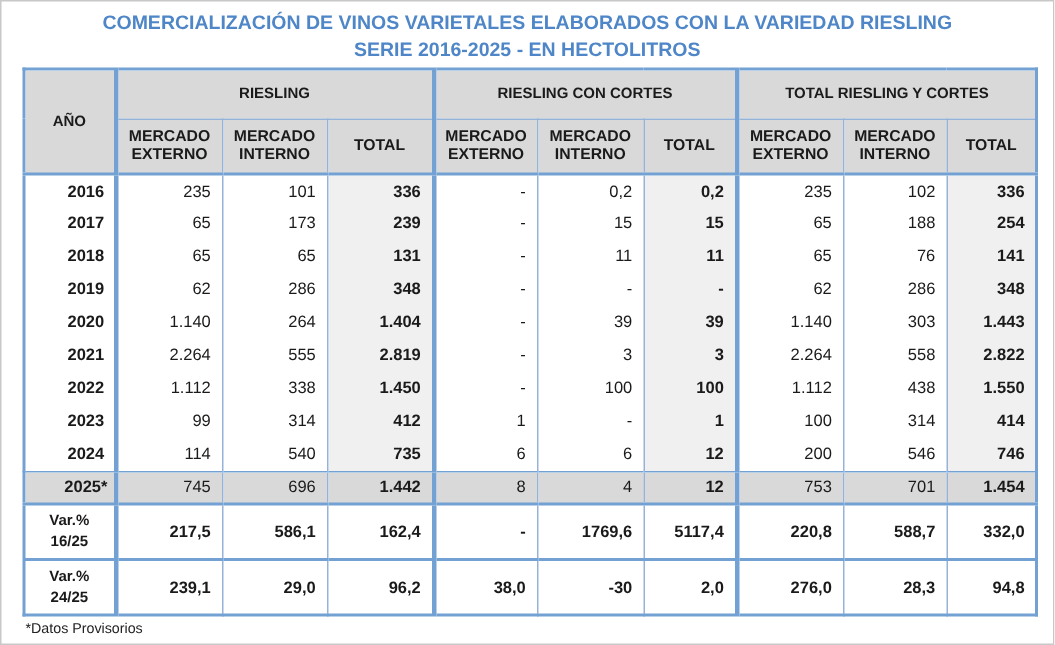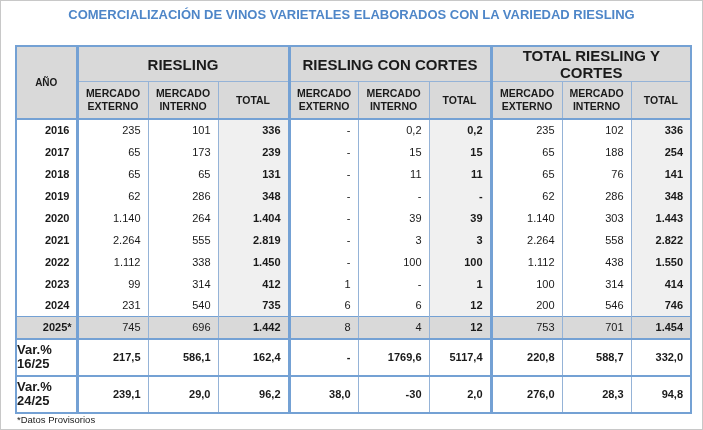--- a/index.html
+++ b/index.html
@@ -43,46 +43,47 @@
     vertical-align:middle;
     overflow:hidden;
   }
   
   .gsep{border-left:3px solid var(--border-thick) !important;}
   thead th{
     background:var(--header-bg);
     font-weight:bold;
     text-align:center;
   }
-  th.grp{height:33px; font-size:15px; border-bottom:1px solid var(--border-blue);}
+  th.grp{height:33px; font-size:10px; border-bottom:1px solid var(--border-blue);}
   th.sub{height:37px; font-size:10.5px; line-height:12.5px; padding:2px 1px; border-bottom:2px solid var(--border-thick);}
   th.yearhdr{font-size:10px; border-bottom:2px solid var(--border-thick);}
   tbody td{height:22px;}
   td.year{text-align:center; font-weight:bold;padding-left:22px;}
   td.num{text-align:right; padding-right:7px;}
   td.total{background:var(--total-bg); font-weight:bold;}
   tr.hl td{background:var(--hl-bg); border-top:1px solid var(--border-thick); border-bottom:2px solid var(--border-thick);}
   tr.var td{height:37px; font-weight:bold; background:#fff;}
   tr.var + tr.var td{border-top:2px solid var(--border-thick);}
-  .varlab{font-size:13px; line-height:14px;}
+  .varlab{text-align:center; font-size:10px; line-height:14px;}
   .footnote{
     position:absolute;
     left:16px; top:413px;
     font-size:9.5px;
     font-weight:normal;
     color:#222;
   }
 </style>
 </head>
 <body>
 
 <div class="page">
 
   <div class="title">
     <div>COMERCIALIZACIÓN DE VINOS VARIETALES ELABORADOS CON LA VARIEDAD RIESLING</div>
+    <div>SERIE 2016-2025 - EN HECTOLITROS</div>
   </div>
 
   <table class="main">
     <colgroup>
       <col style="width:61px">
       <col style="width:71px">
         <col style="width:70px">
         <col style="width:71px">
       <col style="width:69px">
         <col style="width:71px">
@@ -202,21 +203,21 @@
           <td class="num total">412</td>
           <td class="num gsep">1</td>
           <td class="num">-</td>
           <td class="num total">1</td>
           <td class="num gsep">100</td>
           <td class="num">314</td>
           <td class="num total">414</td>
         </tr>
         <tr>
           <td class="year">2024</td>
-          <td class="num gsep">231</td>
+          <td class="num gsep">114</td>
           <td class="num">540</td>
           <td class="num total">735</td>
           <td class="num gsep">6</td>
           <td class="num">6</td>
           <td class="num total">12</td>
           <td class="num gsep">200</td>
           <td class="num">546</td>
           <td class="num total">746</td>
         </tr>
         <tr class="hl">

